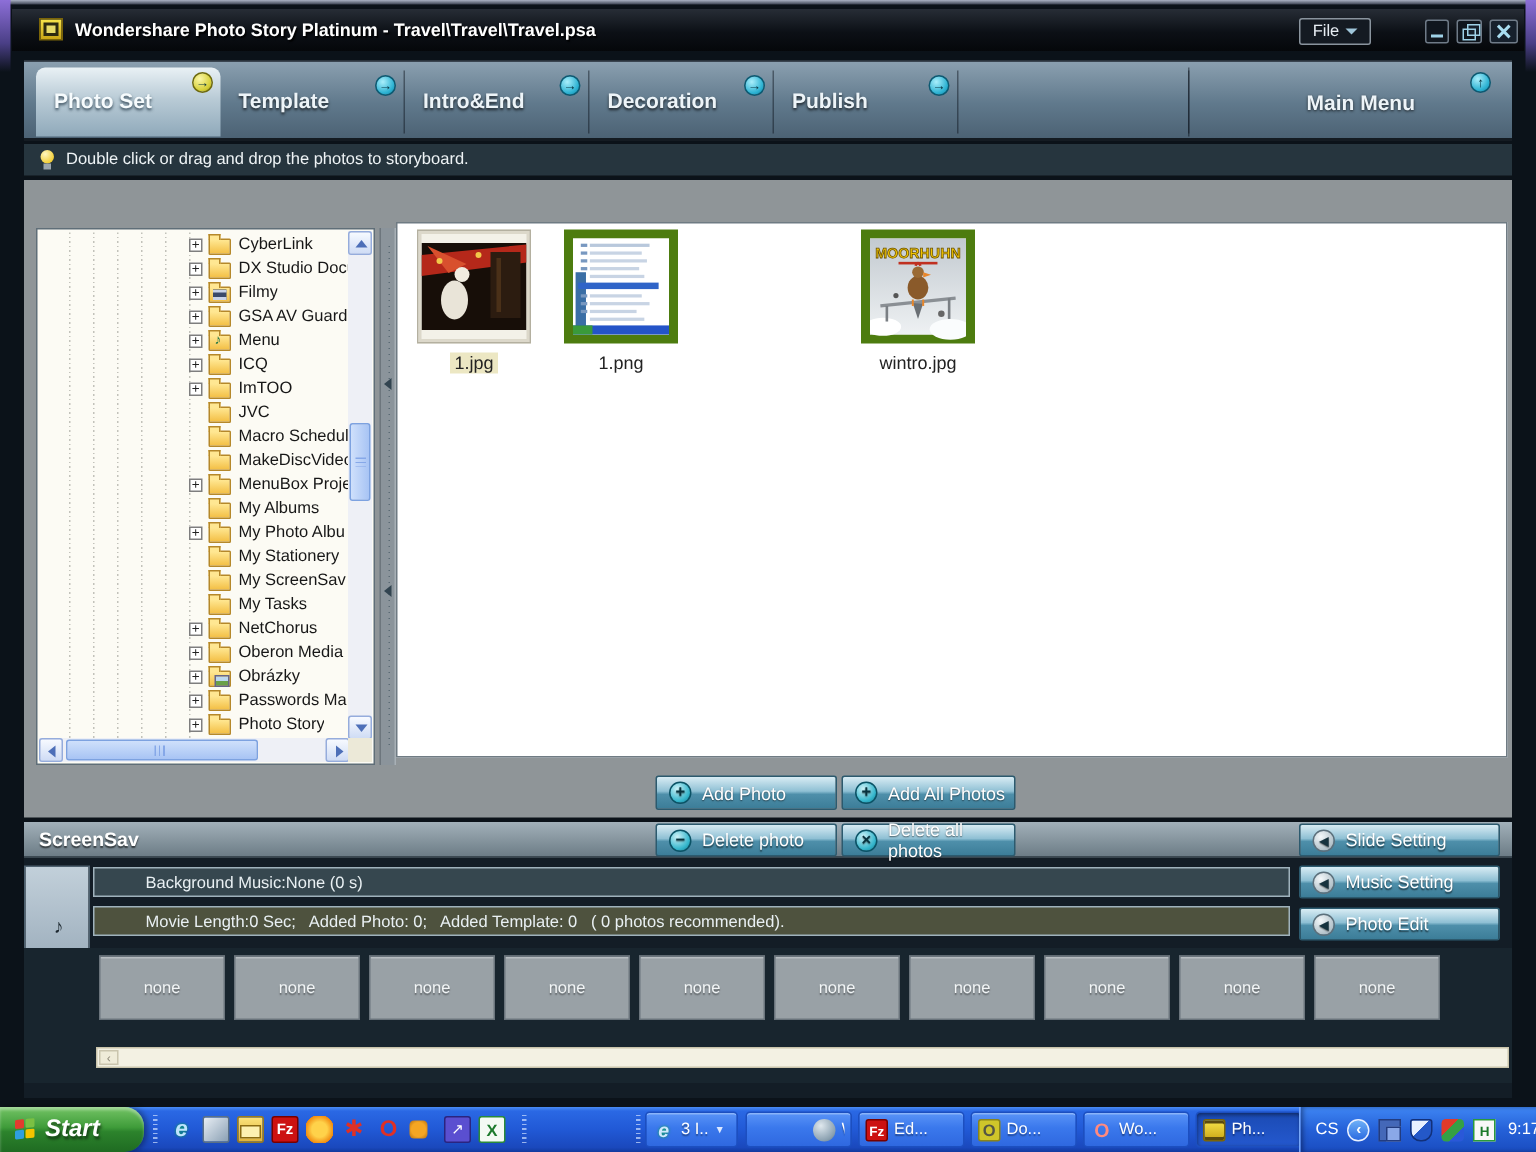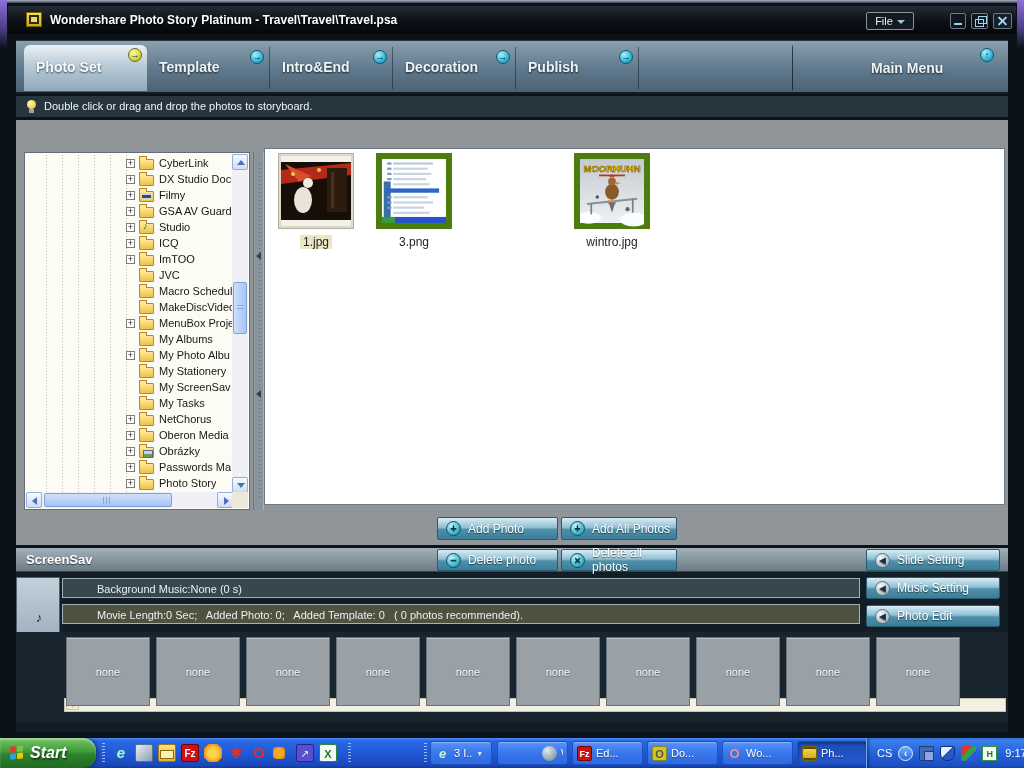--- a/index.html
+++ b/index.html
@@ -102,21 +102,21 @@
   .slides-ic i{display:inline-block;position:relative;width:12px;height:9px;border:1px solid #222;background:#cfd9e2;}
   .slides-ic i:before{content:"";position:absolute;left:-4px;top:2px;width:12px;height:9px;border:1px solid #222;background:#cfd9e2;}
   .camera-ic{top:102px;}
   .camera-ic i{display:inline-block;position:relative;width:24px;height:15px;background:#262e35;border-radius:2px;}
   .camera-ic i:before{content:"";position:absolute;left:8px;top:4px;width:8px;height:8px;border-radius:50%;background:#e8edf0;}
   .camera-ic i:after{content:"";position:absolute;left:3px;top:-3px;width:7px;height:3px;background:#262e35;}
   .sb-bar{position:absolute;left:46px;height:20px;width:798px;border:1px solid #9fb2bc;color:#e9f0f3;font-size:11px;line-height:20px;padding-left:34px;white-space:pre;overflow:hidden;}
   .bar-music{top:30px;background:#36474f;}
   .bar-movie{top:56px;background:#4e523e;}
   .strip{position:absolute;left:0;top:84px;width:992px;height:90px;background:#18252e;}
-  .slot{position:absolute;top:5px;width:84px;height:69px;background:#99a1a6;border:1px solid #6a747c;box-shadow:inset 0 1px 0 #b7bdc1;display:flex;align-items:center;justify-content:center;}
+  .slot{position:absolute;top:5px;width:84px;height:43px;background:#99a1a6;border:1px solid #6a747c;box-shadow:inset 0 1px 0 #b7bdc1;display:flex;align-items:center;justify-content:center;}
   .slot-label{font-size:11px;color:#f3f6f7;text-shadow:0 1px 1px rgba(0,0,0,.4);}
   .strip-scroll{position:absolute;left:48px;top:66px;width:942px;height:14px;background:#f3f1e3;border:1px solid #c9c4ab;}
   .strip-scroll .larrow{position:absolute;left:1px;top:1px;width:13px;height:10px;background:#efecd9;border:1px solid #cac5ae;color:#8a8676;font-size:8px;line-height:9px;text-align:center;}
   
   .taskbar{position:absolute;left:0;top:738px;width:1024px;height:30px;background:linear-gradient(180deg,#4a8cf4 0%,#2a68e4 9%,#2159d6 50%,#1a48bc 90%,#123a9e 100%);}
   .startbtn{position:absolute;left:0;top:0;width:96px;height:30px;border-radius:0 13px 13px 0;background:linear-gradient(180deg,#74c465 0%,#3f9c3a 45%,#2c832c 55%,#1f6b22 100%);box-shadow:2px 0 4px rgba(0,0,0,.4),inset 0 2px 2px rgba(255,255,255,.35);display:flex;align-items:center;}
   .flag{position:relative;width:14px;height:14px;margin-left:10px;transform:skewY(-6deg);}
   .flag b{position:absolute;width:6px;height:6px;border-radius:1px;}
   .flag .f1{left:0;top:0;background:#e23b2e;} .flag .f2{left:7px;top:0;background:#7bc043;}
   .flag .f3{left:0;top:7px;background:#2e9fe0;} .flag .f4{left:7px;top:7px;background:#f5c400;}
@@ -229,21 +229,21 @@
               <span class="tlabel">Filmy</span>
             </div>
             <div class="trow">
               <span class="plus">+</span>
               <span class="folder folder"></span>
               <span class="tlabel">GSA AV Guard</span>
             </div>
             <div class="trow">
               <span class="plus">+</span>
               <span class="folder folder-music"></span>
-              <span class="tlabel">Studio</span>
+              <span class="tlabel">Menu</span>
             </div>
             <div class="trow">
               <span class="plus">+</span>
               <span class="folder folder"></span>
               <span class="tlabel">ICQ</span>
             </div>
             <div class="trow">
               <span class="plus">+</span>
               <span class="folder folder"></span>
               <span class="tlabel">ImTOO</span>
@@ -381,21 +381,21 @@
                 <rect x="6" y="43" width="5" height="2.5" fill="#7898c0"></rect>
               <rect x="13" y="49" width="46" height="2.5" fill="#c8d4e4"></rect>
                 <rect x="6" y="49" width="5" height="2.5" fill="#7898c0"></rect>
               <rect x="13" y="55" width="36" height="2.5" fill="#c8d4e4"></rect>
                 <rect x="6" y="55" width="5" height="2.5" fill="#7898c0"></rect>
               <rect x="13" y="61" width="42" height="2.5" fill="#c8d4e4"></rect>
               <rect x="0" y="67" width="74" height="7" fill="#2454c8"></rect>
               <rect x="0" y="67" width="15" height="7" fill="#3a9a3a"></rect>
             </svg>
           </div>
-          <div class="tlabelrow"><span>3.png</span></div>
+          <div class="tlabelrow"><span>1.png</span></div>
         </div>
         <div class="thumb t4">
           <div class="timg">
             <svg width="74" height="74" viewBox="0 0 74 74">
               <defs>
                   <linearGradient id="sky" x1="0" y1="0" x2="0" y2="1">
                     <stop offset="0" stop-color="#c3cad0"></stop>
                     <stop offset="1" stop-color="#eef1f3"></stop>
                   </linearGradient>
                 </defs>

